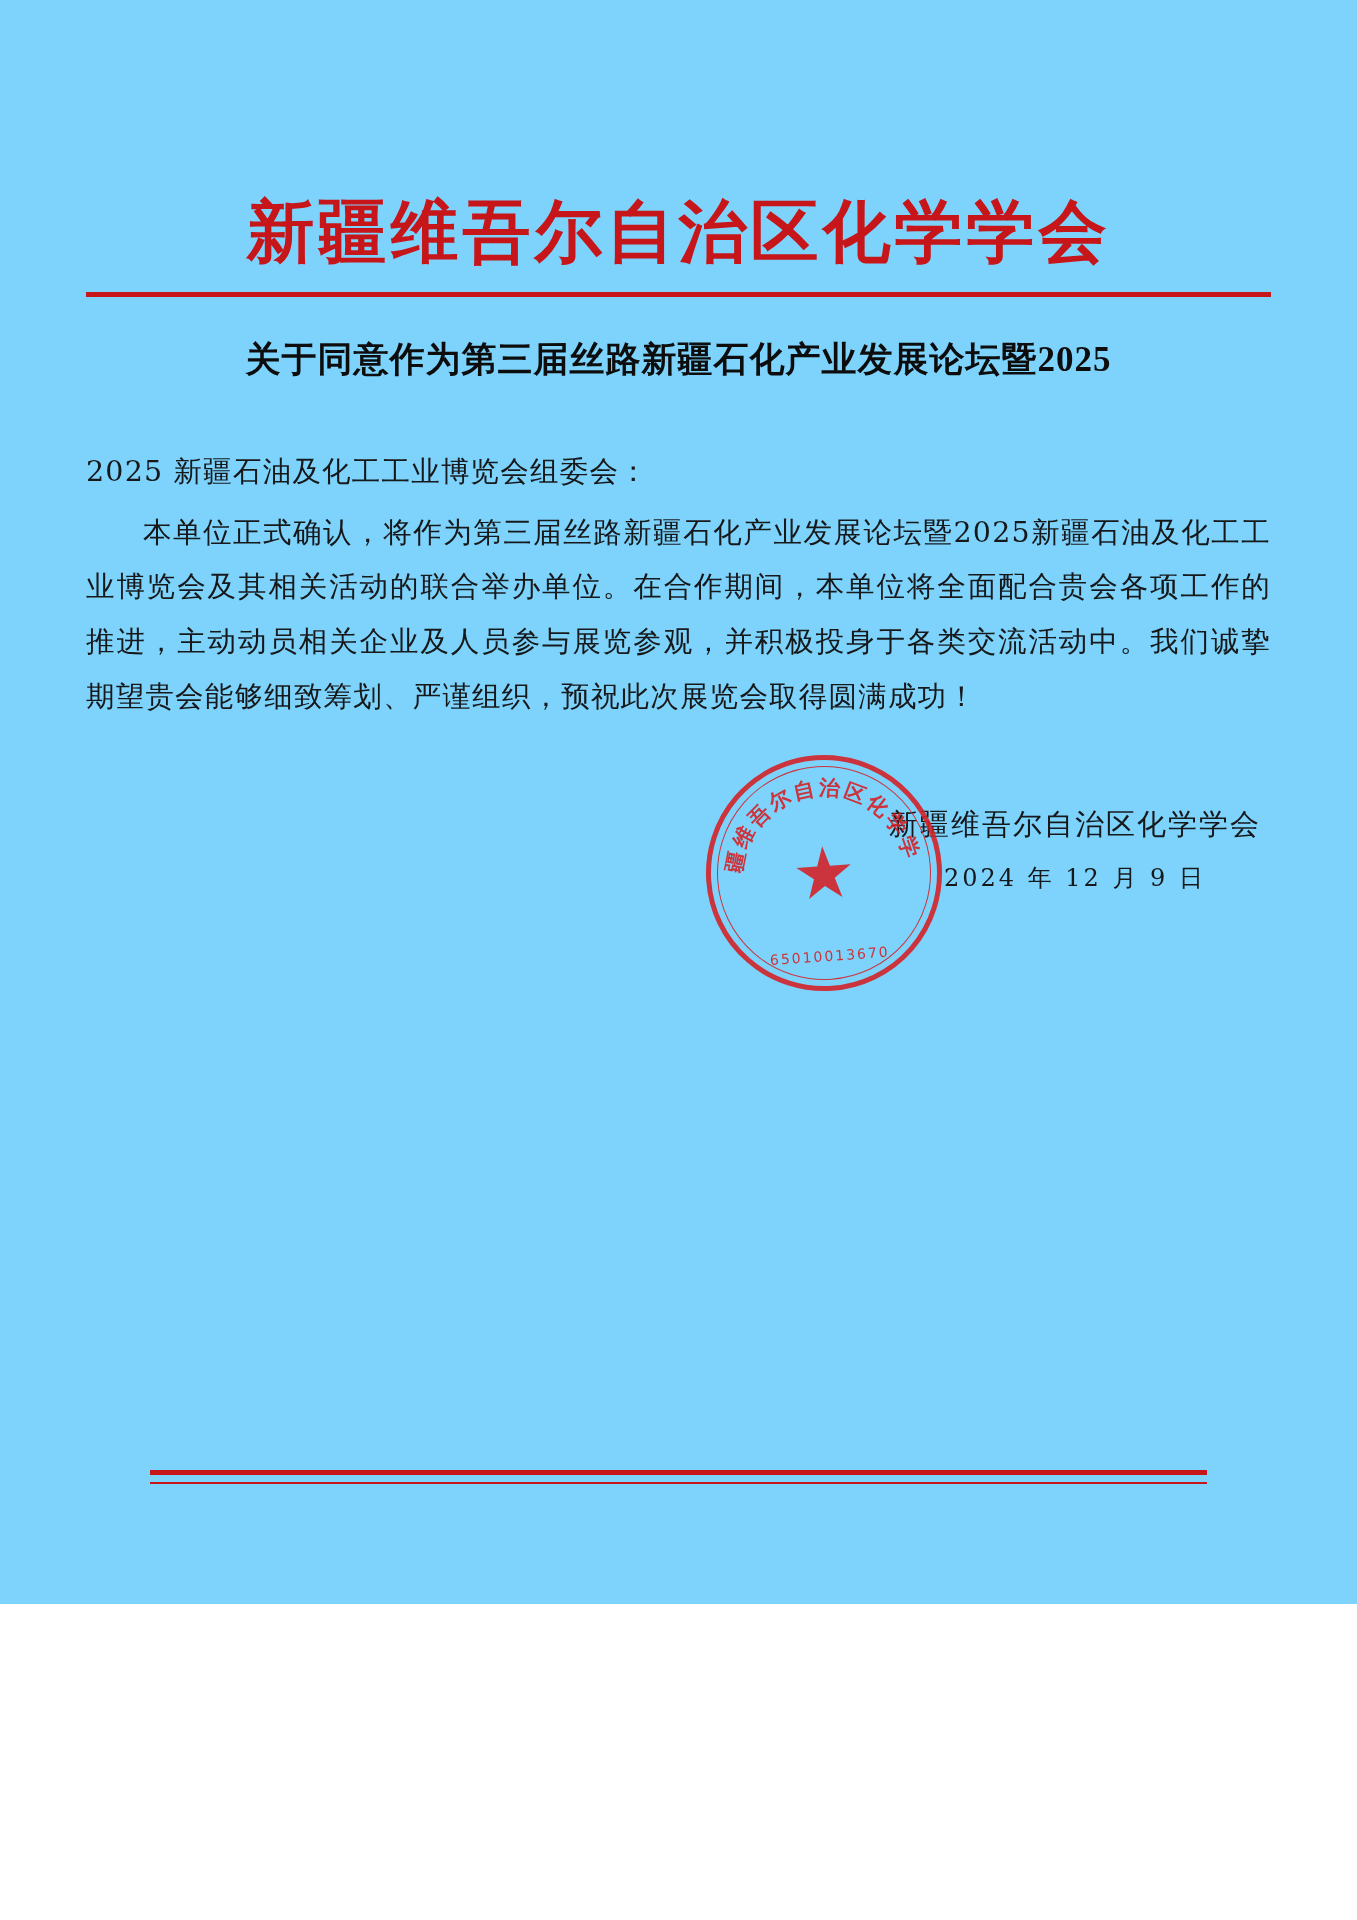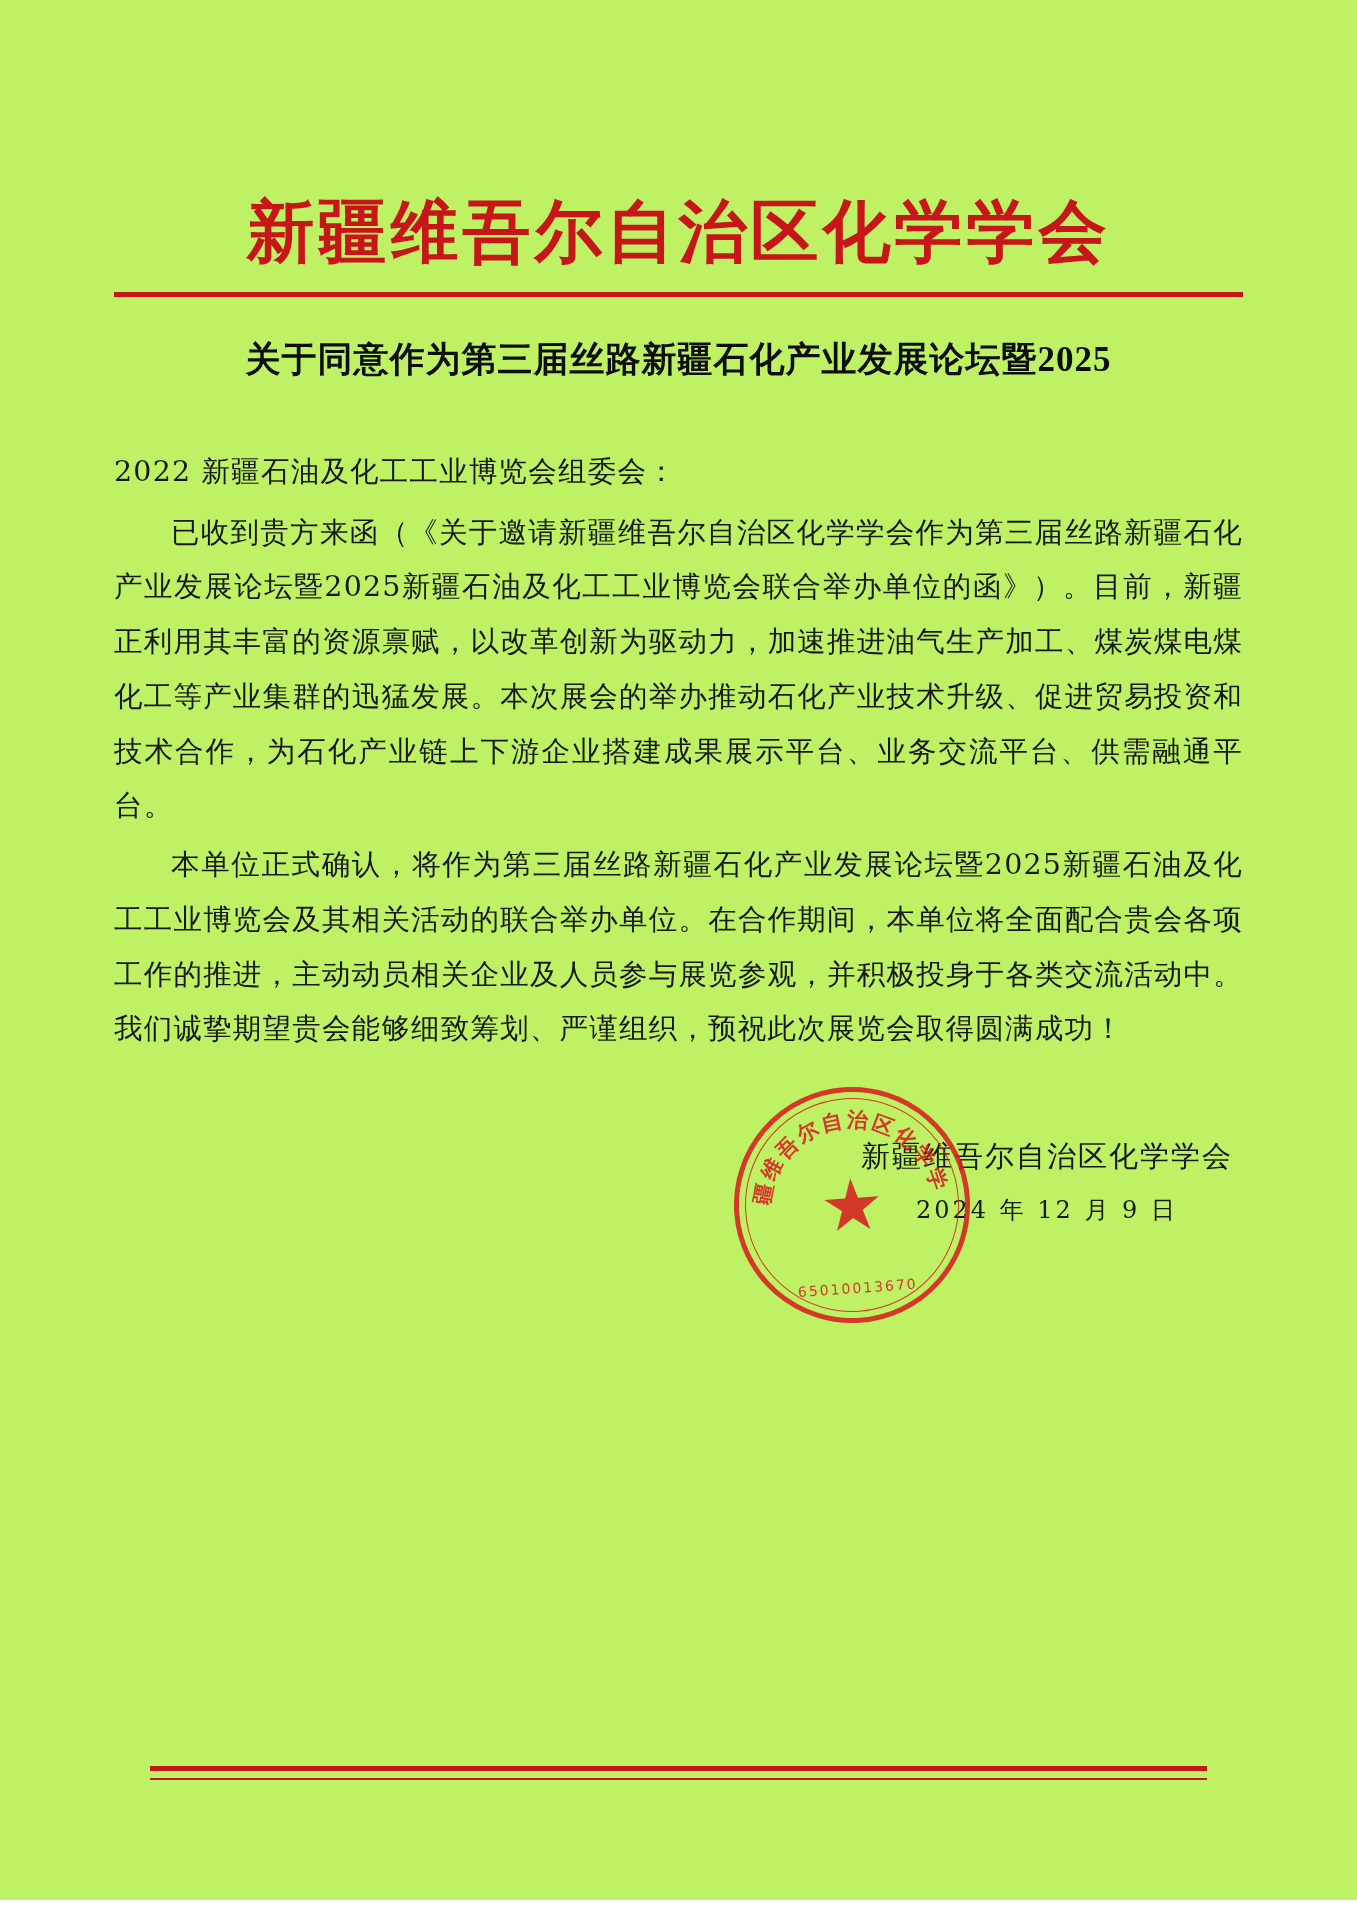--- a/index.html
+++ b/index.html
@@ -12,24 +12,24 @@
     height: 1920px;
     font-family: "Liberation Serif", "DejaVu Serif", serif;
     color: #111;
     position: relative;
     overflow: hidden;
   }
 
   .page {
     position: relative;
     width: 1357px;
-    height: 1900px;
-    background: #bef264;
+    height: 1604px;
+    background: #7dd3fc;
     box-sizing: border-box;
-    padding: 0 114px;
+    padding: 0 86px;
   }
 
   
   .letterhead {
     padding-top: 195px;
     text-align: center;
   }
   .org-title {
     font-family: "Liberation Serif", "DejaVu Serif", serif;
     font-weight: bold;
@@ -189,22 +189,21 @@
   <div class="letterhead">
     <div class="org-title">新疆维吾尔自治区化学学会</div>
     <div class="rule-red"></div>
   </div>
 
   <div class="doc-title">
     <span class="line">关于同意作为第三届丝路新疆石化产业发展论坛暨2025</span>
   </div>
 
   <div class="body-text">
-    <p class="salutation">2022 新疆石油及化工工业博览会组委会：</p>
-    <p class="para">已收到贵方来函（《关于邀请新疆维吾尔自治区化学学会作为第三届丝路新疆石化产业发展论坛暨2025新疆石油及化工工业博览会联合举办单位的函》）。目前，新疆正利用其丰富的资源禀赋，以改革创新为驱动力，加速推进油气生产加工、煤炭煤电煤化工等产业集群的迅猛发展。本次展会的举办推动石化产业技术升级、促进贸易投资和技术合作，为石化产业链上下游企业搭建成果展示平台、业务交流平台、供需融通平台。</p>
+    <p class="salutation">2025 新疆石油及化工工业博览会组委会：</p>
     <p class="para">本单位正式确认，将作为第三届丝路新疆石化产业发展论坛暨2025新疆石油及化工工业博览会及其相关活动的联合举办单位。在合作期间，本单位将全面配合贵会各项工作的推进，主动动员相关企业及人员参与展览参观，并积极投身于各类交流活动中。我们诚挚期望贵会能够细致筹划、严谨组织，预祝此次展览会取得圆满成功！</p>
   </div>
 
   <div class="sign-block">
 
     <div class="seal">
       <div class="inner-ring"></div>
       <div class="seal-arc-text">
         <svg viewBox="0 0 226 226" aria-hidden="true">
           <defs>

